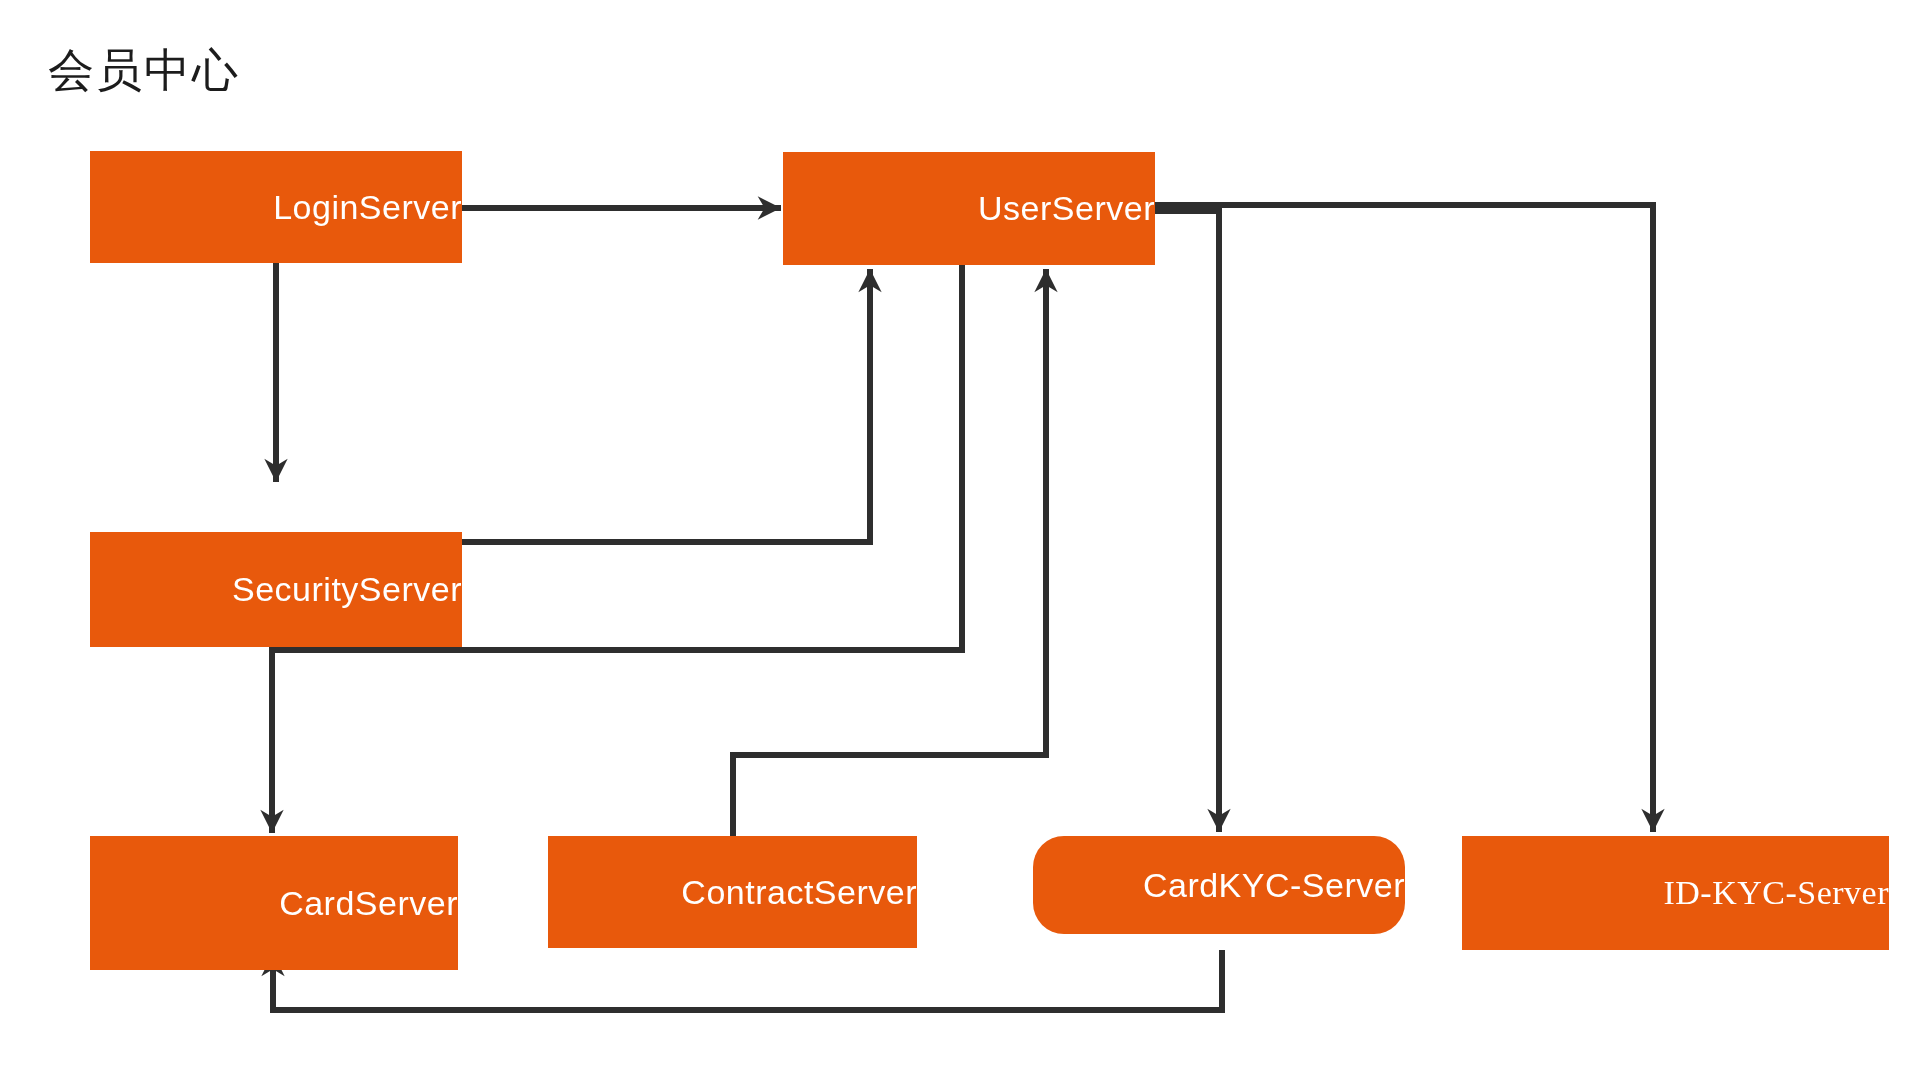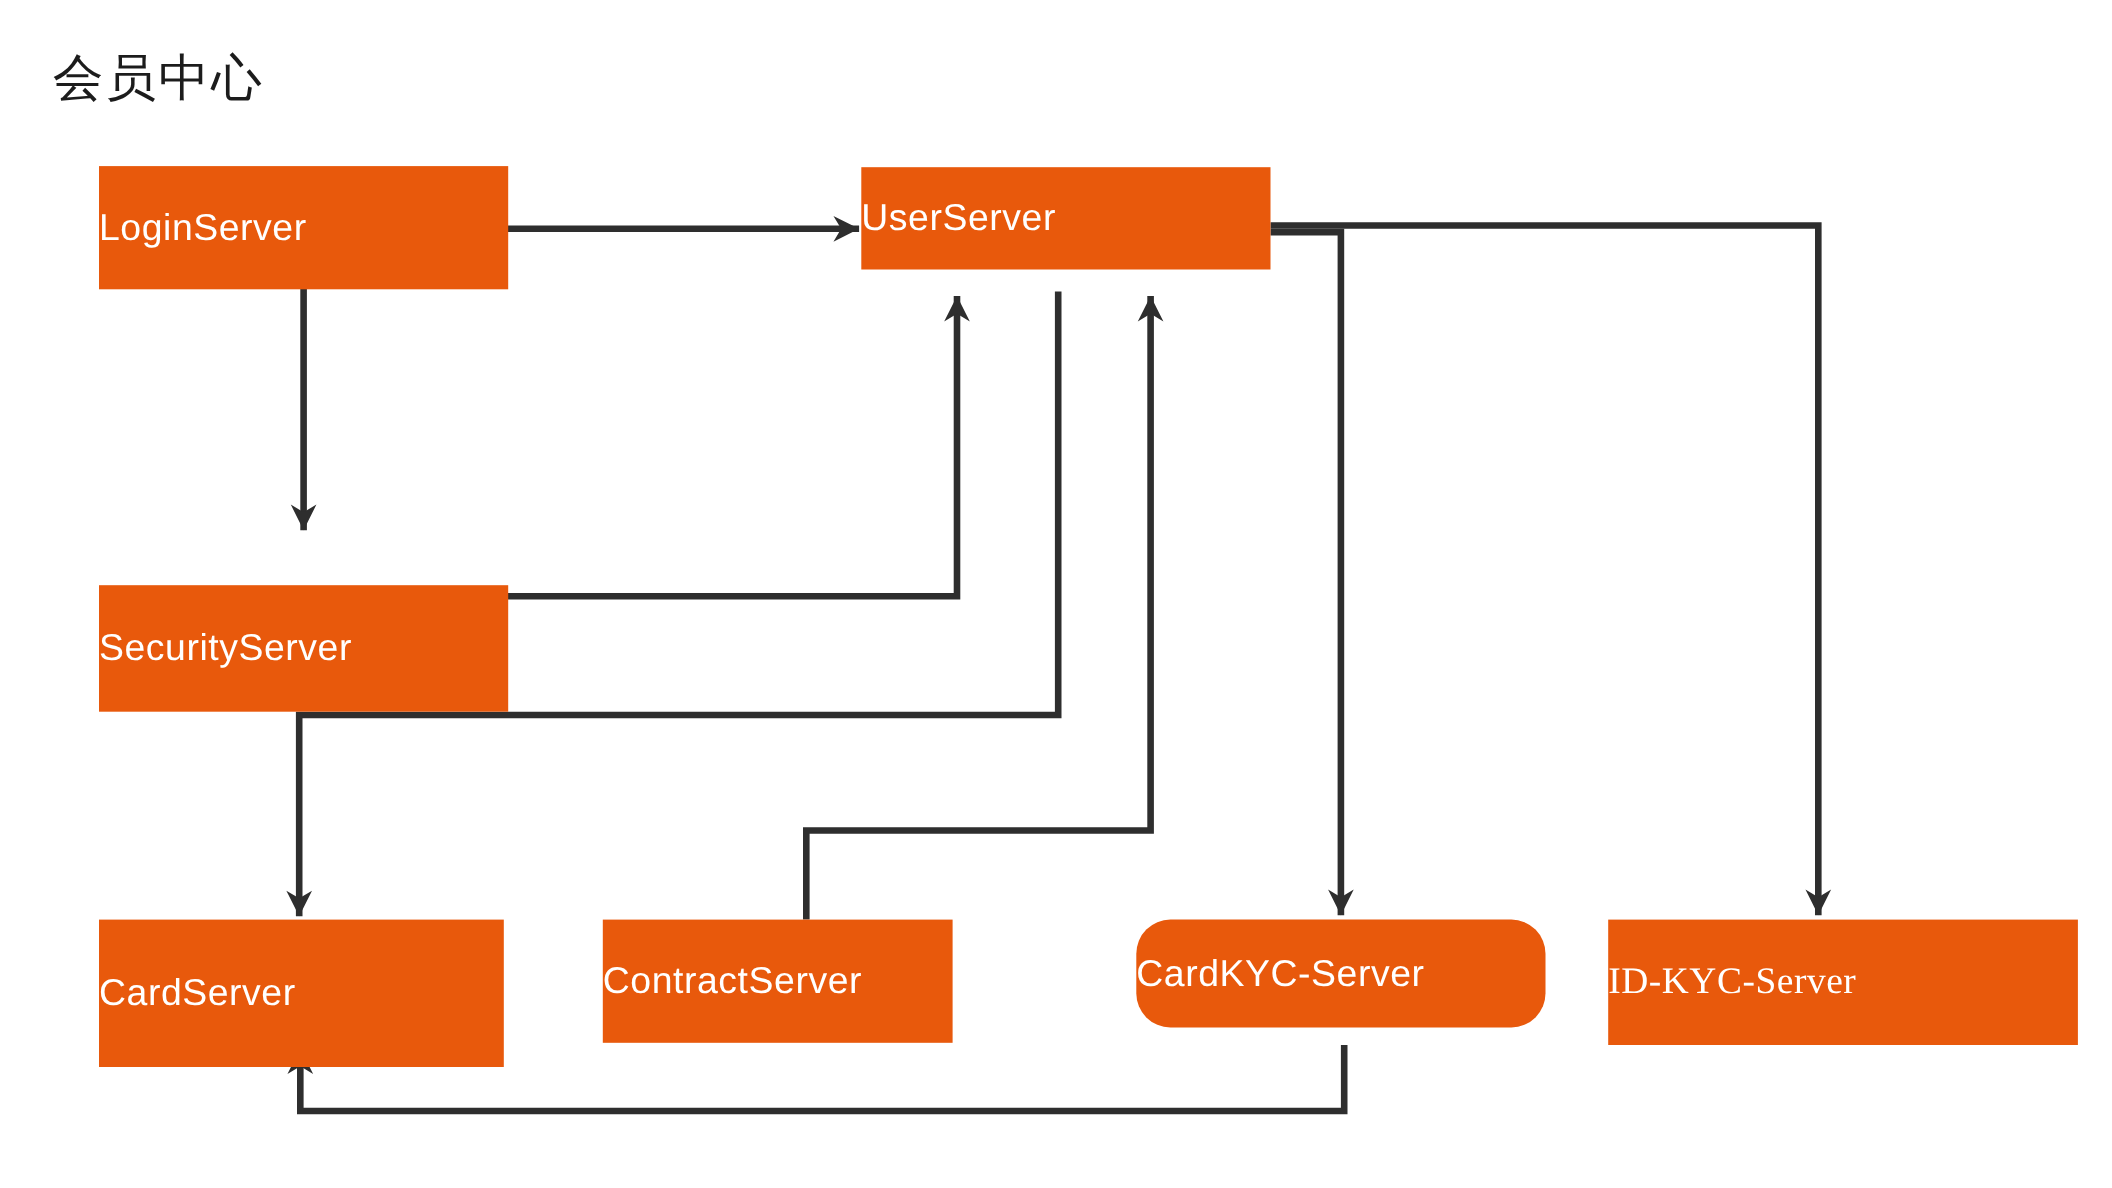--- a/index.html
+++ b/index.html
@@ -38,30 +38,30 @@
     stroke: #2e2e2e;
     stroke-width: 6;
     stroke-linejoin: miter;
   }
   .node {
     position: absolute;
     background: #e8590c;
     color: #ffffff;
     display: flex;
     align-items: center;
-    justify-content: flex-start;
+    justify-content: flex-end;
     font-size: 34px;
     font-weight: 400;
     letter-spacing: 0.5px;
   }
   .node-login    { left:  90px; top: 151px; width: 372px; height: 112px; }
-  .node-user     { left: 783px; top: 152px; width: 372px; height: 93px; }
+  .node-user     { left: 783px; top: 152px; width: 372px; height: 113px; }
   .node-security { left:  90px; top: 485px; width: 372px; height: 115px; margin-top: 47px; }
   .node-card     { left:  90px; top: 836px; width: 368px; height: 134px; }
-  .node-contract { left: 548px; top: 836px; width: 318px; height: 112px; }
+  .node-contract { left: 548px; top: 836px; width: 369px; height: 112px; }
   .node-cardkyc  { left: 1033px; top: 836px; width: 372px; height: 98px; border-radius: 31px; }
   .node-idkyc    { left: 1462px; top: 836px; width: 427px; height: 114px; font-family: Liberation Serif, serif; }
 </style>
 </head>
 <body>
 
 <div class="canvas">
 
   <div class="diagram-title">会员中心</div>
 

